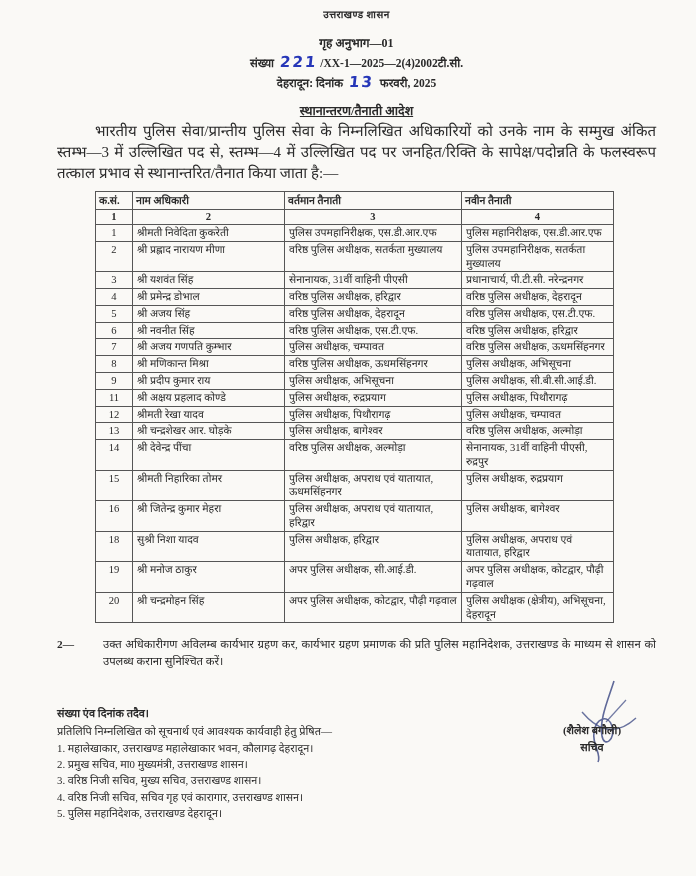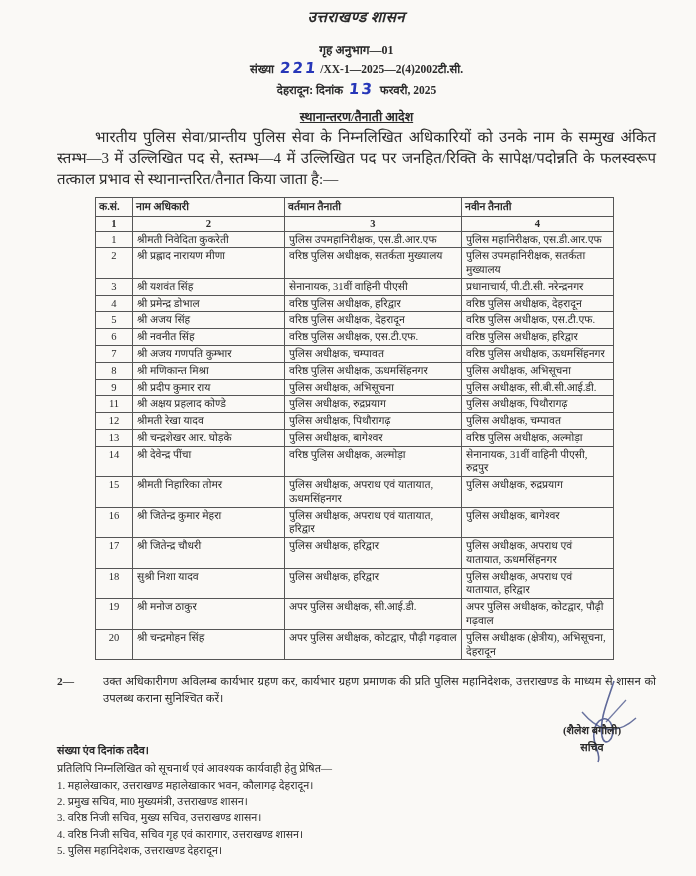--- a/index.html
+++ b/index.html
@@ -5,21 +5,21 @@
   html,body{margin:0;padding:0;}
   body{
     width:696px;height:876px;
     background:#faf9f6;
     color:#2a2a2a;
     font-family:"Liberation Serif","DejaVu Serif",serif;
     position:relative;overflow:hidden;
   }
   .page{position:absolute;inset:0;padding:8px 40px 8px 57px;box-sizing:border-box;}
   .doc-header{text-align:center;line-height:1.3;}
-  .h-line1{font-size:15px;font-weight:bold;letter-spacing:.5px;font-style:italic;}
+  .h-line1{font-size:10px;font-weight:bold;letter-spacing:.5px;}
   .h-line2{font-size:12px;font-weight:bold;margin-top:15px;}
   .h-num,.h-date{font-size:11.5px;font-weight:bold;margin-top:1px;}
   .hand{
     color:#2737b8;font-size:15px;font-weight:bold;letter-spacing:2px;
     padding:0 3px;display:inline-block;transform:skewX(-6deg);
     font-family:"DejaVu Sans",sans-serif;
   }
   .order-title{
     text-align:center;font-weight:bold;font-size:12.5px;
     text-decoration:underline;margin-top:9px;
@@ -177,26 +177,20 @@
           <td>पुलिस अधीक्षक, अपराध एवं यातायात, ऊधमसिंहनगर</td>
           <td>पुलिस अधीक्षक, रुद्रप्रयाग</td>
         </tr>
         <tr>
           <td class="c-sn">16</td>
           <td>श्री जितेन्द्र कुमार मेहरा</td>
           <td>पुलिस अधीक्षक, अपराध एवं यातायात, हरिद्वार</td>
           <td>पुलिस अधीक्षक, बागेश्वर</td>
         </tr>
         <tr>
-          <td class="c-sn">17</td>
-          <td>श्री जितेन्द्र चौधरी</td>
-          <td>पुलिस अधीक्षक, हरिद्वार</td>
-          <td>पुलिस अधीक्षक, अपराध एवं यातायात, ऊधमसिंहनगर</td>
-        </tr>
-        <tr>
           <td class="c-sn">18</td>
           <td>सुश्री निशा यादव</td>
           <td>पुलिस अधीक्षक, हरिद्वार</td>
           <td>पुलिस अधीक्षक, अपराध एवं यातायात, हरिद्वार</td>
         </tr>
         <tr>
           <td class="c-sn">19</td>
           <td>श्री मनोज ठाकुर</td>
           <td>अपर पुलिस अधीक्षक, सी.आई.डी.</td>
           <td>अपर पुलिस अधीक्षक, कोटद्वार, पौढ़ी गढ़वाल</td>

